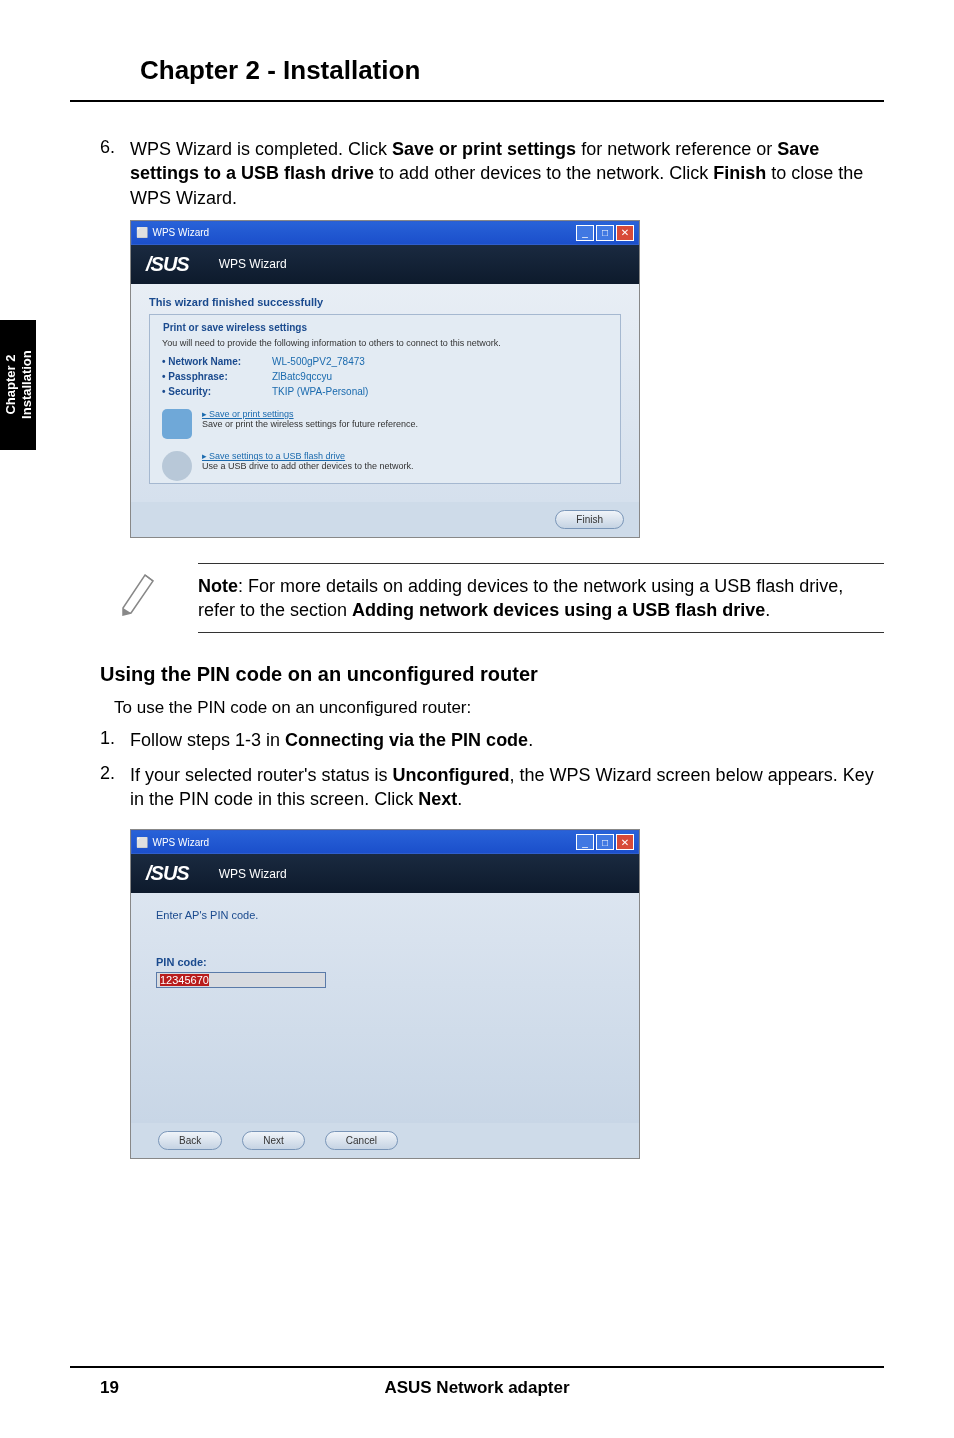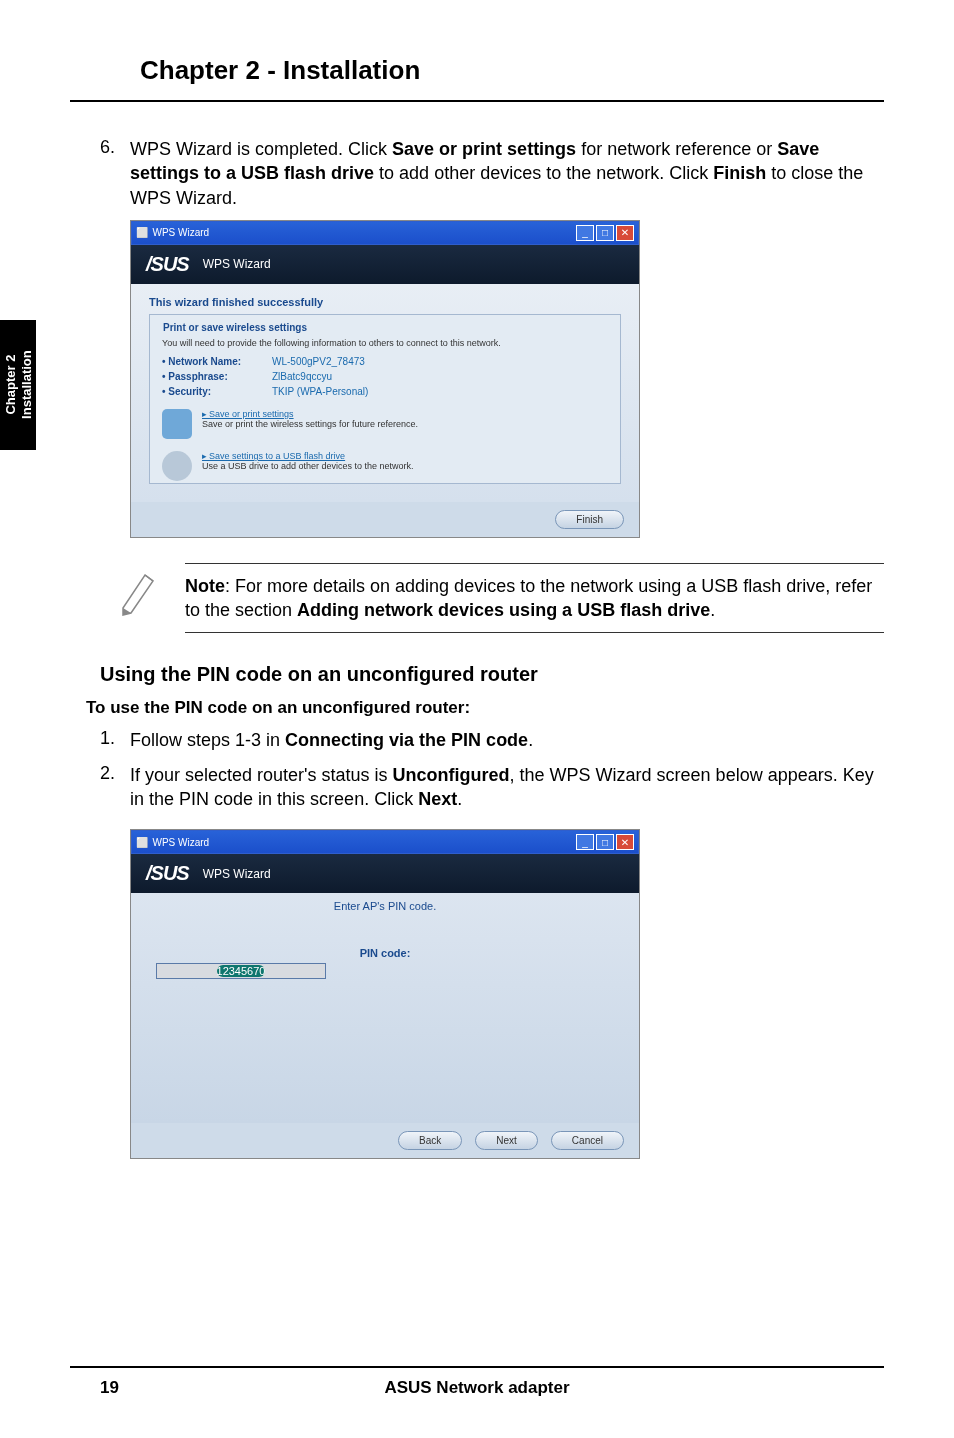--- a/index.html
+++ b/index.html
@@ -104,21 +104,21 @@
       justify-content: center;
     }
     .win-btn.close {
       background: #d84a38;
     }
     .asus-header {
       background: linear-gradient(#1a2a40, #0d1a2c);
       padding: 8px 15px;
       display: flex;
       align-items: center;
-      gap: 14px;
+      gap: 30px;
     }
     .asus-logo {
       color: #fff;
       font-size: 20px;
       font-weight: bold;
       font-style: italic;
       letter-spacing: -1px;
     }
     .asus-subtitle {
       color: #fff;
@@ -207,21 +207,21 @@
     .wiz-btn {
       background: linear-gradient(#f0f4f9, #c5d3e3);
       border: 1px solid #7a96b8;
       border-radius: 10px;
       padding: 3px 20px;
       font-size: 10px;
       color: #333;
     }
     .note-row {
       display: flex;
-      gap: 25px;
+      gap: 38px;
       margin-left: 45px;
       margin-top: 25px;
       margin-bottom: 30px;
     }
     .pencil-icon {
       flex-shrink: 0;
     }
     .pencil-icon svg {
       width: 45px;
       height: 55px;
@@ -234,35 +234,34 @@
       padding: 10px 0;
     }
     .section-h {
       font-size: 20px;
       font-weight: bold;
       margin-left: 30px;
       margin-bottom: 12px;
     }
     .section-sub {
       font-size: 17px;
-      font-weight: bold;
-      margin-left: 16px;
+      font-weight: normal;
+      margin-left: 44px;
       margin-bottom: 10px;
     }
     .screenshot2 {
       margin-left: 60px;
       margin-top: 18px;
       width: 510px;
       border: 1px solid #888;
     }
     .wizard-body2 {
       background: linear-gradient(#dce5f0, #c8d6e6);
-      padding: 7px 25px 40px;
+      padding: 16px 25px 40px;
       min-height: 230px;
-      text-align: center;
     }
     .body2-text {
       font-size: 11px;
       color: #1a4a8e;
       margin-bottom: 35px;
     }
     .pin-label {
       font-size: 11px;
       font-weight: bold;
       color: #1a4a8e;
@@ -270,30 +269,28 @@
     }
     .pin-input {
       width: 170px;
       border: 1px solid #5a7aa8;
       padding: 1px 3px;
       font-size: 11px;
       color: #1a4a8e;
       background: #d8dbe0;
     }
     .pin-input span {
-      background: #0f766e;
-      color: #fff;
-      border-radius: 6px;
+      background: #b91c1c;
+      color: #fff;
     }
     .wizard-footer2 {
       background: #cedbe9;
-      padding: 8px 15px;
-      display: flex;
-      justify-content: flex-end;
-      gap: 13px;
+      padding: 8px 27px;
+      display: flex;
+      gap: 20px;
     }
     .page-footer {
       position: absolute;
       bottom: 40px;
       left: 70px;
       right: 70px;
       border-top: 2px solid #000;
       padding-top: 10px;
       display: flex;
       align-items: center;

